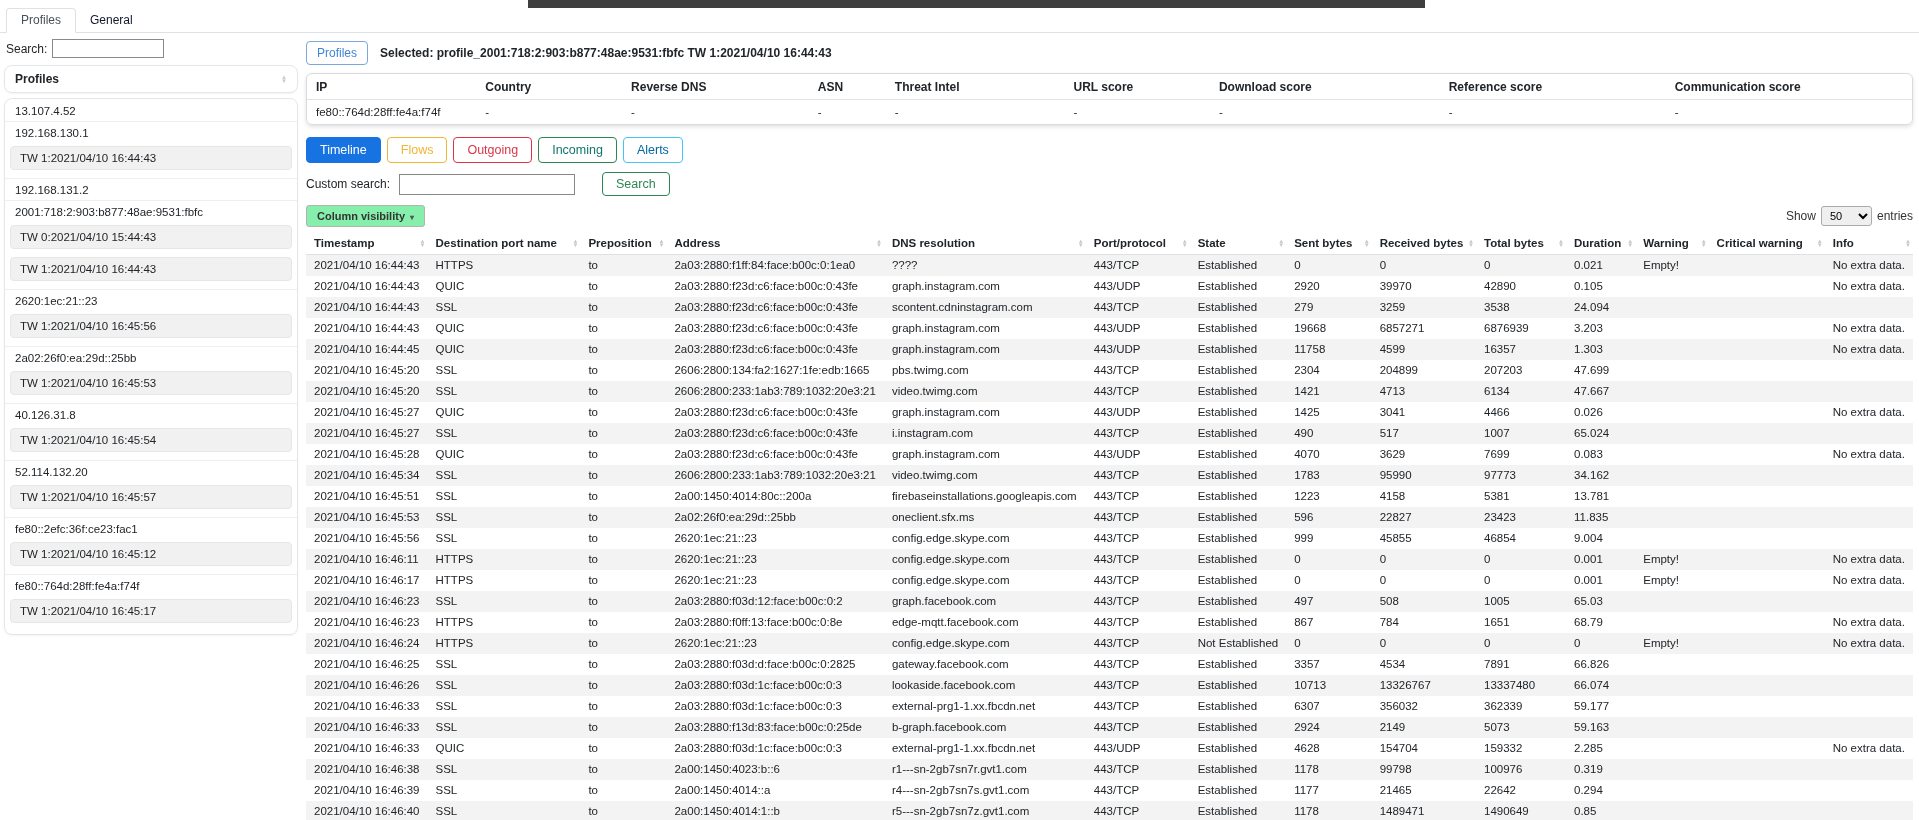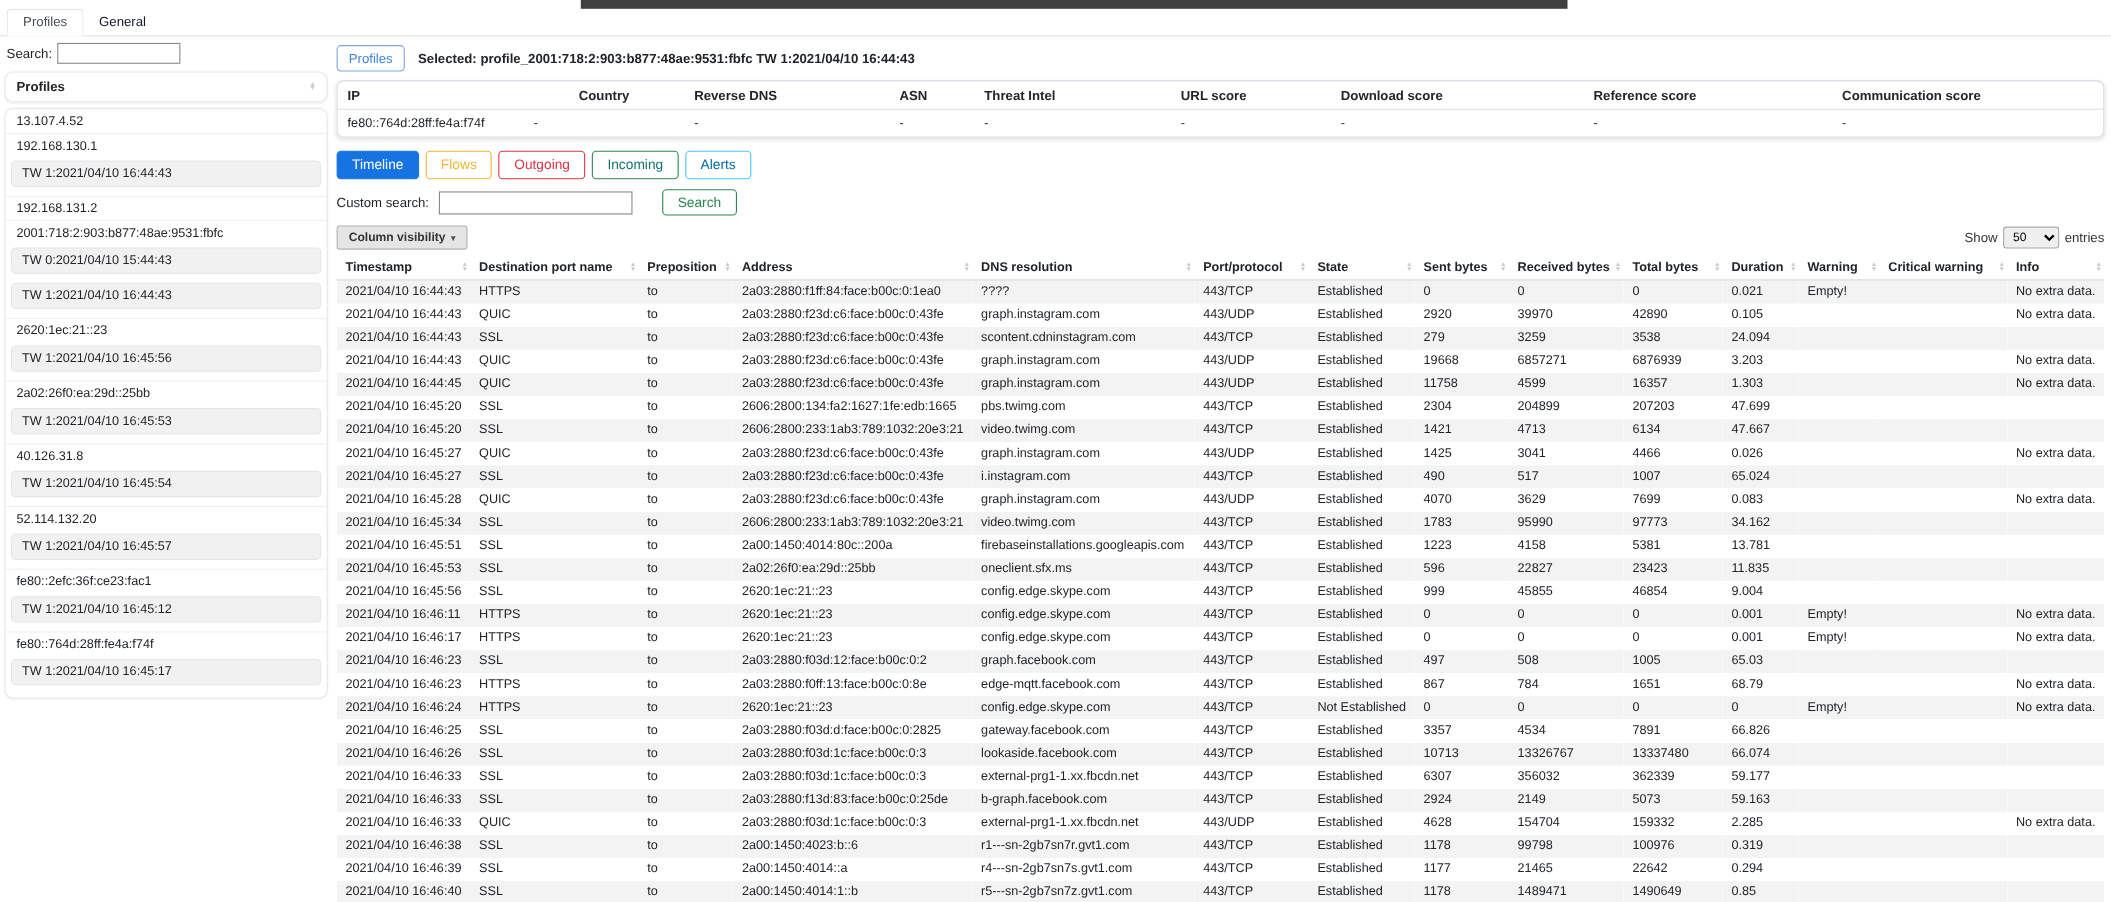--- a/index.html
+++ b/index.html
@@ -42,21 +42,21 @@
   .ip-card td { font-size:11.5px; padding:6px 9px; }
 
   .vbtns { display:flex; gap:6px; margin:10px 0 9px; }
   .vbtn { background:#fff; border:1px solid; border-radius:4px; padding:5px 13px; font-size:12.5px; font-family:inherit; cursor:pointer; }
 
   .csearch { display:flex; align-items:center; gap:9px; margin:9px 0; }
   .csearch input { width:176px; height:21px; border:1px solid #888; font-size:11px; padding:0 5px; }
   .btn-search { background:#fff; border:1px solid #2d8653; color:#2d8653; border-radius:4px; padding:4px 13px; font-size:12.5px; font-family:inherit; cursor:pointer;margin-left:18px; }
 
   .controls { display:flex; justify-content:space-between; align-items:center; margin:7px 0 5px; }
-  .btn-colvis { background:#e5e5e5; border:1px solid #b3b3b3; border-radius:3px; padding:4px 10px; font-size:11px; font-weight:bold; color:#333; font-family:inherit; cursor:pointer; }
+  .btn-colvis { background:#86efac; border:1px solid #b3b3b3; border-radius:3px; padding:4px 10px; font-size:11px; font-weight:bold; color:#333; font-family:inherit; cursor:pointer; }
   .btn-colvis .caret { font-size:8px; color:#555; margin-left:5px; }
   .show-entries { display:flex; align-items:center; gap:5px; font-size:12px; color:#333;justify-content:flex-end; }
   .show-entries select { border:1px solid #aaa; border-radius:3px; font-size:11px; padding:1px 12px 1px 4px; height:20px; }
 
   .tl-table th { text-align:left; font-weight:bold; font-size:11.5px; padding:5px 8px 5px; border-bottom:1px solid #e0e0e0; position:relative; white-space:nowrap; cursor:pointer; }
   .tl-table th .sort { position:absolute; right:2px; top:7px; }
   .tl-table td { font-size:11.5px; padding:0 8px; height:21px; line-height:21px; white-space:nowrap; overflow:hidden; }
   .tl-table tr.odd { background:#f3f3f3; }
 </style>
 </head>
@@ -111,21 +111,21 @@
     <div class="sel-row">
       <span class="profiles-badge">Profiles</span>
       <span class="sel-text">Selected: profile_2001:718:2:903:b877:48ae:9531:fbfc TW 1:2021/04/10 16:44:43</span>
     </div>
 
     <div class="ip-card">
       <table class="ip-table">
         <thead>
             <tr>
               <th style="width: 170px;">IP</th>
-              <th style="width: 148px; text-align: center;">Country</th>
+              <th style="width: 148px;">Country</th>
               <th style="width: 190px;">Reverse DNS</th>
               <th style="width: 78px;">ASN</th>
               <th style="width: 182px;">Threat Intel</th>
               <th style="width: 148px;">URL score</th>
               <th style="width: 234px;">Download score</th>
               <th style="width: 230px;">Reference score</th>
               <th style="width: 250px;">Communication score</th>
             </tr>
           </thead>
         <tbody>

